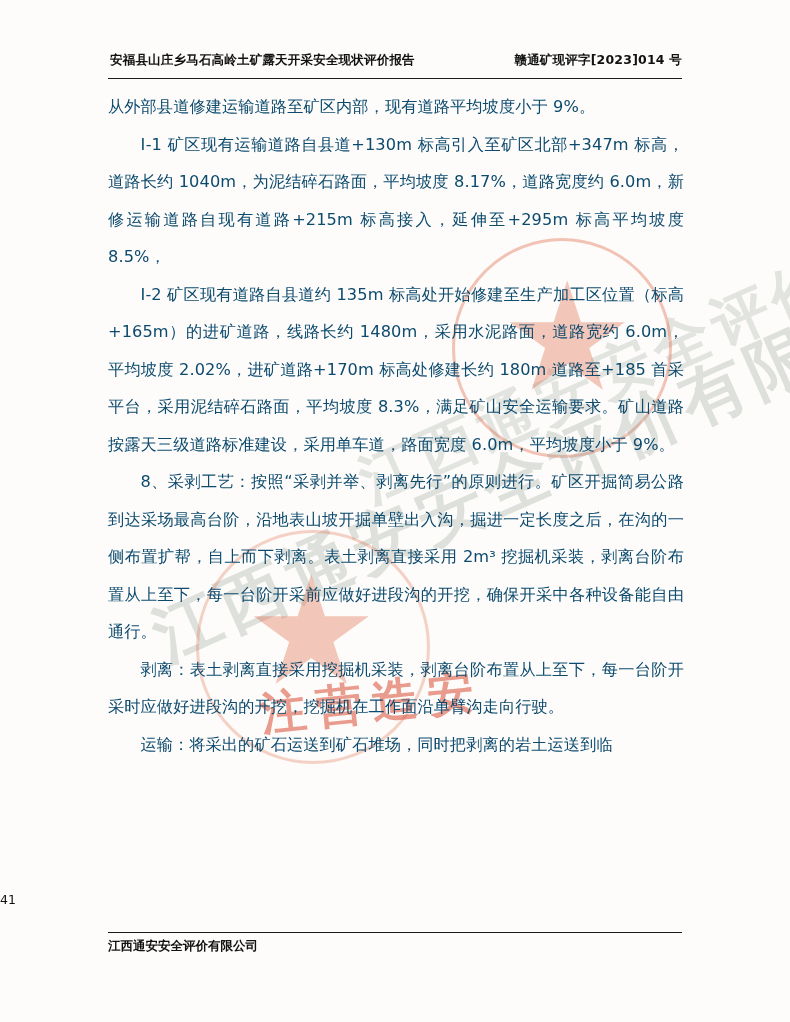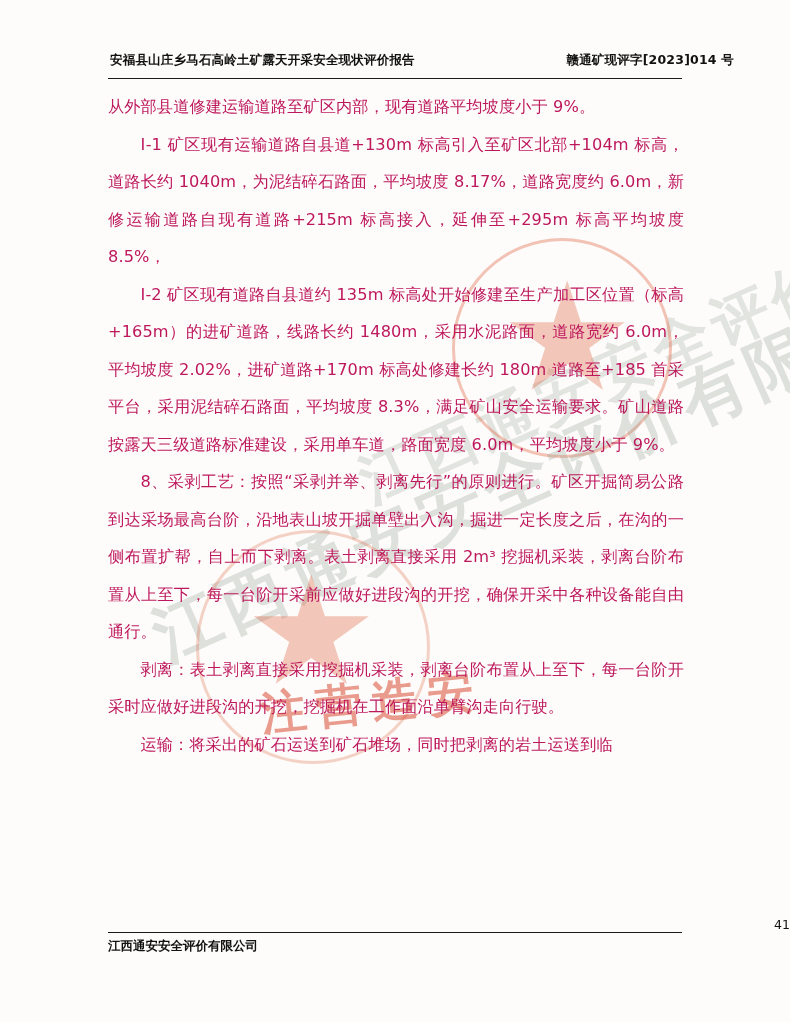--- a/index.html
+++ b/index.html
@@ -74,21 +74,21 @@
   
   .header {
     position: absolute;
     left: 0; top: 0;
     width: 790px;
     padding-top: 52px;
     display: flex;
     justify-content: space-between;
     box-sizing: border-box;
     padding-left: 110px;
-    padding-right: 56px;
+    padding-right: 108px;
     font-size: 12.5px;
     color: #111;
     font-weight: bold;
     letter-spacing: 0.2px;
   }
   .header-rule {
     position: absolute;
     left: 108px;
     top: 78px;
     width: 574px;
@@ -99,21 +99,21 @@
   .content {
     position: absolute;
     left: 108px;
     top: 88px;
     width: 576px;
   }
   p.para {
     margin: 0 0 0 0;
     font-size: 16.2px;
     line-height: 37.5px;
-    color: #be185d;
+    color: #0c4a6e;
     text-align: justify;
     text-justify: inter-ideograph;
     letter-spacing: 0.1px;
   }
   p.indent {
     text-indent: 2em;
   }
   
   .footer {
     position: absolute;
@@ -125,23 +125,23 @@
     padding-right: 108px;
     font-size: 12.5px;
     color: #111;
     display: flex;
     align-items: center;
   }
   .footer-left { font-weight: bold; }
   .footer-page {
     position: absolute;
     left: 0;
-    top: 917px;
+    top: 892px;
     width: 790px;
-    text-align: right;
+    text-align: left;
     font-size: 12.5px;
     color: #111;
   }
   .footer-rule {
     position: absolute;
     left: 108px;
     top: 932px;
     width: 574px;
     height: 1px;
     background: #1a1a1a;
@@ -164,21 +164,21 @@
   </div>
 
   <div class="header">
     <span>安福县山庄乡马石高岭土矿露天开采安全现状评价报告</span>
     <span>赣通矿现评字[2023]014 号</span>
   </div>
   <div class="header-rule"></div>
 
   <div class="content">
     <p class="para">从外部县道修建运输道路至矿区内部，现有道路平均坡度小于 9%。</p>
-    <p class="para indent">Ⅰ-1 矿区现有运输道路自县道+130m 标高引入至矿区北部+104m 标高，道路长约 1040m，为泥结碎石路面，平均坡度 8.17%，道路宽度约 6.0m，新修运输道路自现有道路+215m 标高接入，延伸至+295m 标高平均坡度 8.5%，</p>
+    <p class="para indent">Ⅰ-1 矿区现有运输道路自县道+130m 标高引入至矿区北部+347m 标高，道路长约 1040m，为泥结碎石路面，平均坡度 8.17%，道路宽度约 6.0m，新修运输道路自现有道路+215m 标高接入，延伸至+295m 标高平均坡度 8.5%，</p>
     <p class="para indent">Ⅰ-2 矿区现有道路自县道约 135m 标高处开始修建至生产加工区位置（标高+165m）的进矿道路，线路长约 1480m，采用水泥路面，道路宽约 6.0m，平均坡度 2.02%，进矿道路+170m 标高处修建长约 180m 道路至+185 首采平台，采用泥结碎石路面，平均坡度 8.3%，满足矿山安全运输要求。矿山道路按露天三级道路标准建设，采用单车道，路面宽度 6.0m，平均坡度小于 9%。</p>
     <p class="para indent">8、采剥工艺：按照“采剥并举、剥离先行”的原则进行。矿区开掘简易公路到达采场最高台阶，沿地表山坡开掘单壁出入沟，掘进一定长度之后，在沟的一侧布置扩帮，自上而下剥离。表土剥离直接采用 2m³ 挖掘机采装，剥离台阶布置从上至下，每一台阶开采前应做好进段沟的开挖，确保开采中各种设备能自由通行。</p>
     <p class="para indent">剥离：表土剥离直接采用挖掘机采装，剥离台阶布置从上至下，每一台阶开采时应做好进段沟的开挖，挖掘机在工作面沿单臂沟走向行驶。</p>
     <p class="para indent">运输：将采出的矿石运送到矿石堆场，同时把剥离的岩土运送到临</p>
   </div>
 
   <div class="footer-rule"></div>
   <div class="footer">
     <span class="footer-left">江西通安安全评价有限公司</span>
   </div>

